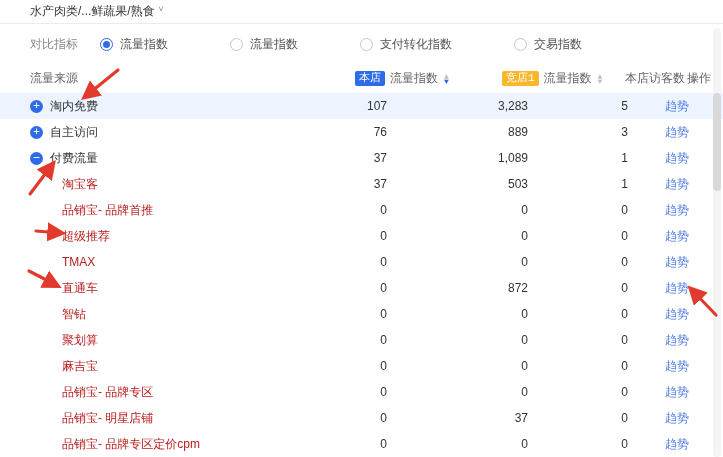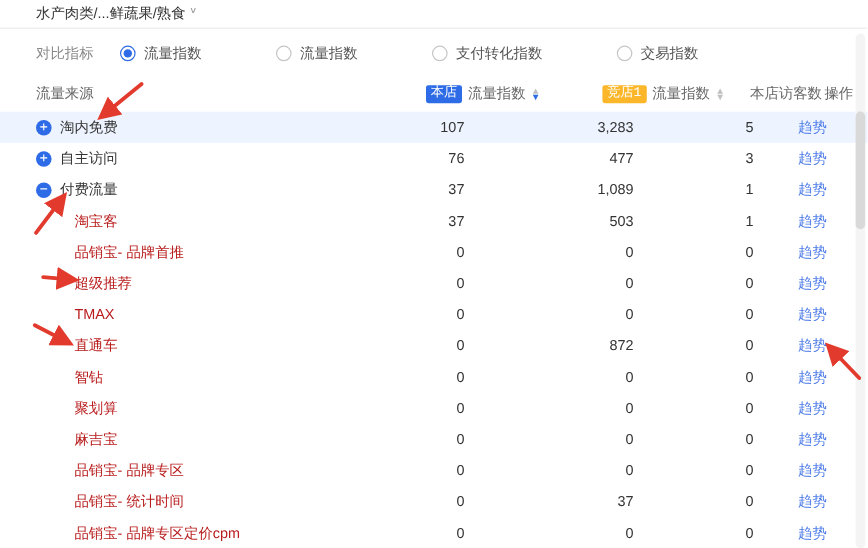--- a/index.html
+++ b/index.html
@@ -180,21 +180,21 @@
         <a class="trend-link">趋势</a>
       </div>
     </div>
 
     <div class="trow">
       <div class="cell-source">
         <span class="expand-icon">+</span>
         <span>自主访问</span>
       </div>
       <div class="num">76</div>
-      <div class="num">477</div>
+      <div class="num">889</div>
       <div class="num">3</div>
       <div class="cell-action">
         <a class="trend-link">趋势</a>
       </div>
     </div>
 
     <div class="trow">
       <div class="cell-source">
         <span class="expand-icon">−</span>
         <span>付费流量</span>
@@ -320,21 +320,21 @@
       <div class="num">0</div>
       <div class="num">0</div>
       <div class="cell-action">
         <a class="trend-link">趋势</a>
       </div>
     </div>
 
     <div class="trow child">
       <div class="cell-source">
 
-        <span>品销宝- 统计时间</span>
+        <span>品销宝- 明星店铺</span>
       </div>
       <div class="num">0</div>
       <div class="num">37</div>
       <div class="num">0</div>
       <div class="cell-action">
         <a class="trend-link">趋势</a>
       </div>
     </div>
 
     <div class="trow child">

